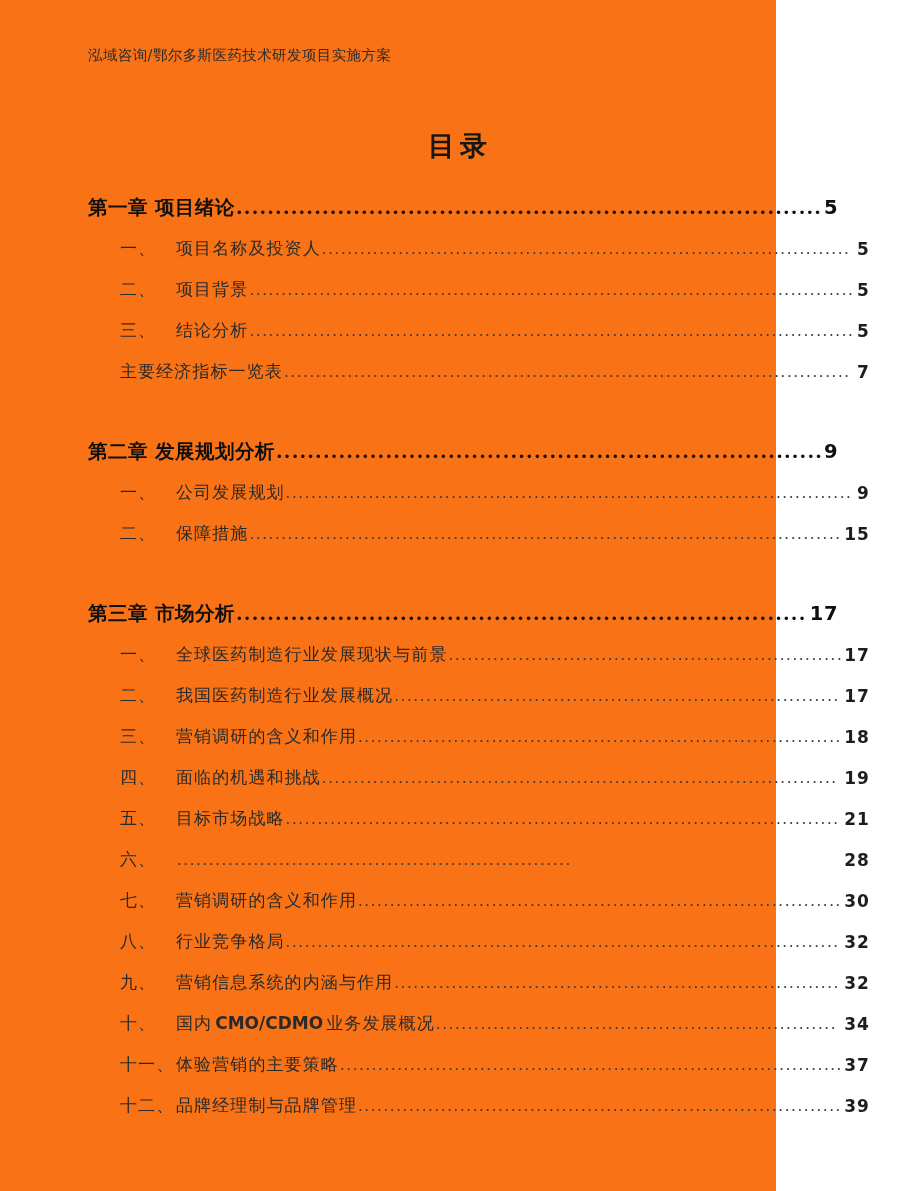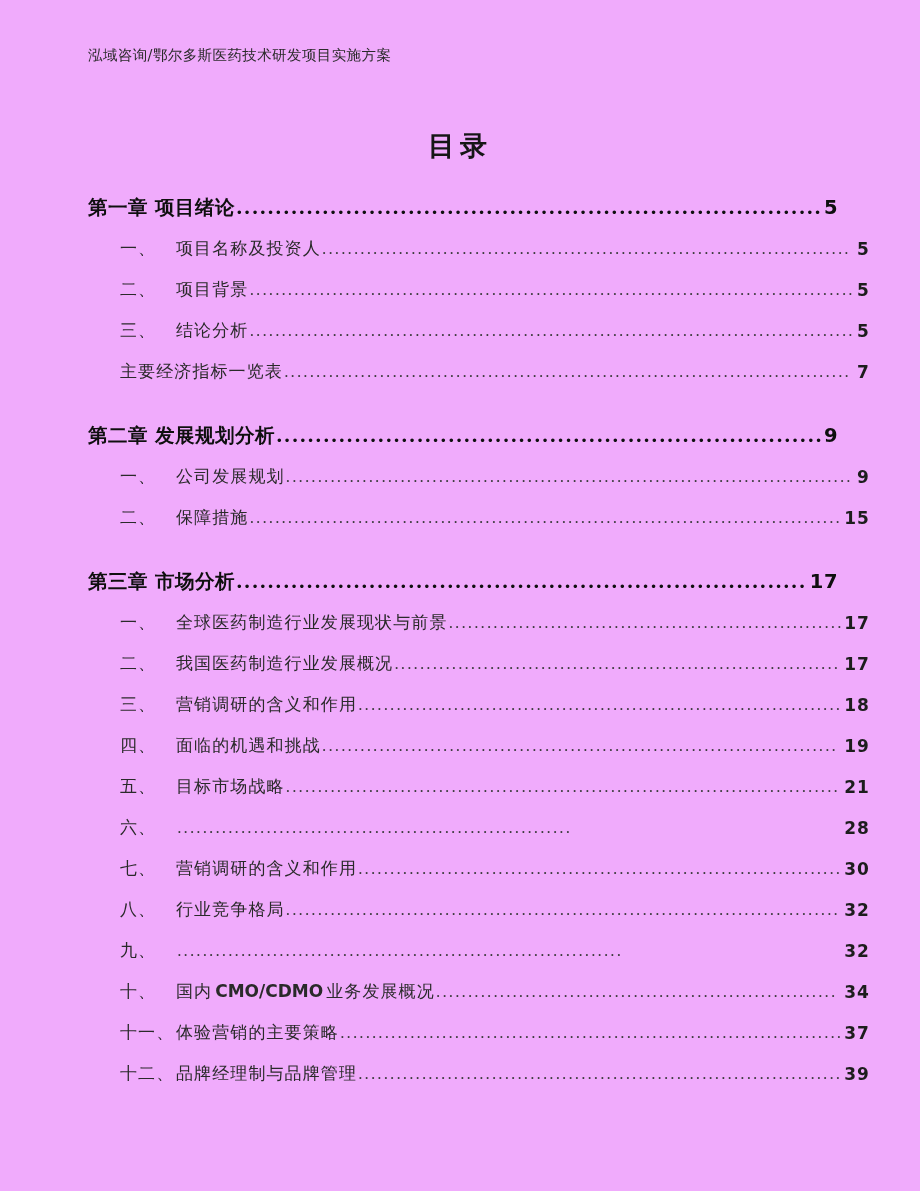--- a/index.html
+++ b/index.html
@@ -11,23 +11,23 @@
     width: 920px;
     height: 1191px;
     position: relative;
     font-family: "DejaVu Serif", "Liberation Serif", serif;
     color: #1a1a1a;
     overflow: hidden;
   }
 
   .page {
     position: relative;
-    width: 920px;
+    width: 776px;
     height: 1191px;
-    background: #f0abfc;
+    background: #f97316;
   }
 
   
   .doc-header {
     position: absolute;
     left: 88px;
     top: 46px;
     font-family: "DejaVu Serif", "Liberation Serif", serif;
     font-size: 14.5px;
     letter-spacing: 0.4px;
@@ -138,21 +138,21 @@
 
   .pageno {
     flex: 0 0 auto;
     text-align: right;
     font-family: "DejaVu Sans", "Liberation Sans", sans-serif;
     padding-left: 1px;
   }
 
   
   .toc-row.lvl1.spaced {
-    margin-top: 22px;
+    margin-top: 38px;
   }
 </style>
 </head>
 <body>
 
 <div class="page">
 
   <div class="doc-header">泓域咨询/鄂尔多斯医药技术研发项目实施方案</div>
 
   <div class="toc-title">目录</div>
@@ -254,20 +254,21 @@
         <span class="pageno">30</span>
       </div>
       <div class="toc-row lvl2">
         <span class="num">八、</span>
         <span class="label">行业竞争格局</span>
         <span class="dots">.......................................................................................</span>
         <span class="pageno">32</span>
       </div>
       <div class="toc-row lvl2">
         <span class="num">九、</span>
+        <span class="label">营销信息系统的内涵与作用</span>
         <span class="dots">......................................................................</span>
         <span class="pageno">32</span>
       </div>
       <div class="toc-row lvl2">
         <span class="num">十、</span>
         <span class="label">国内<span class="latin">CMO/CDMO</span>业务发展概况</span>
         <span class="dots">...............................................................</span>
         <span class="pageno">34</span>
       </div>
       <div class="toc-row lvl2">

